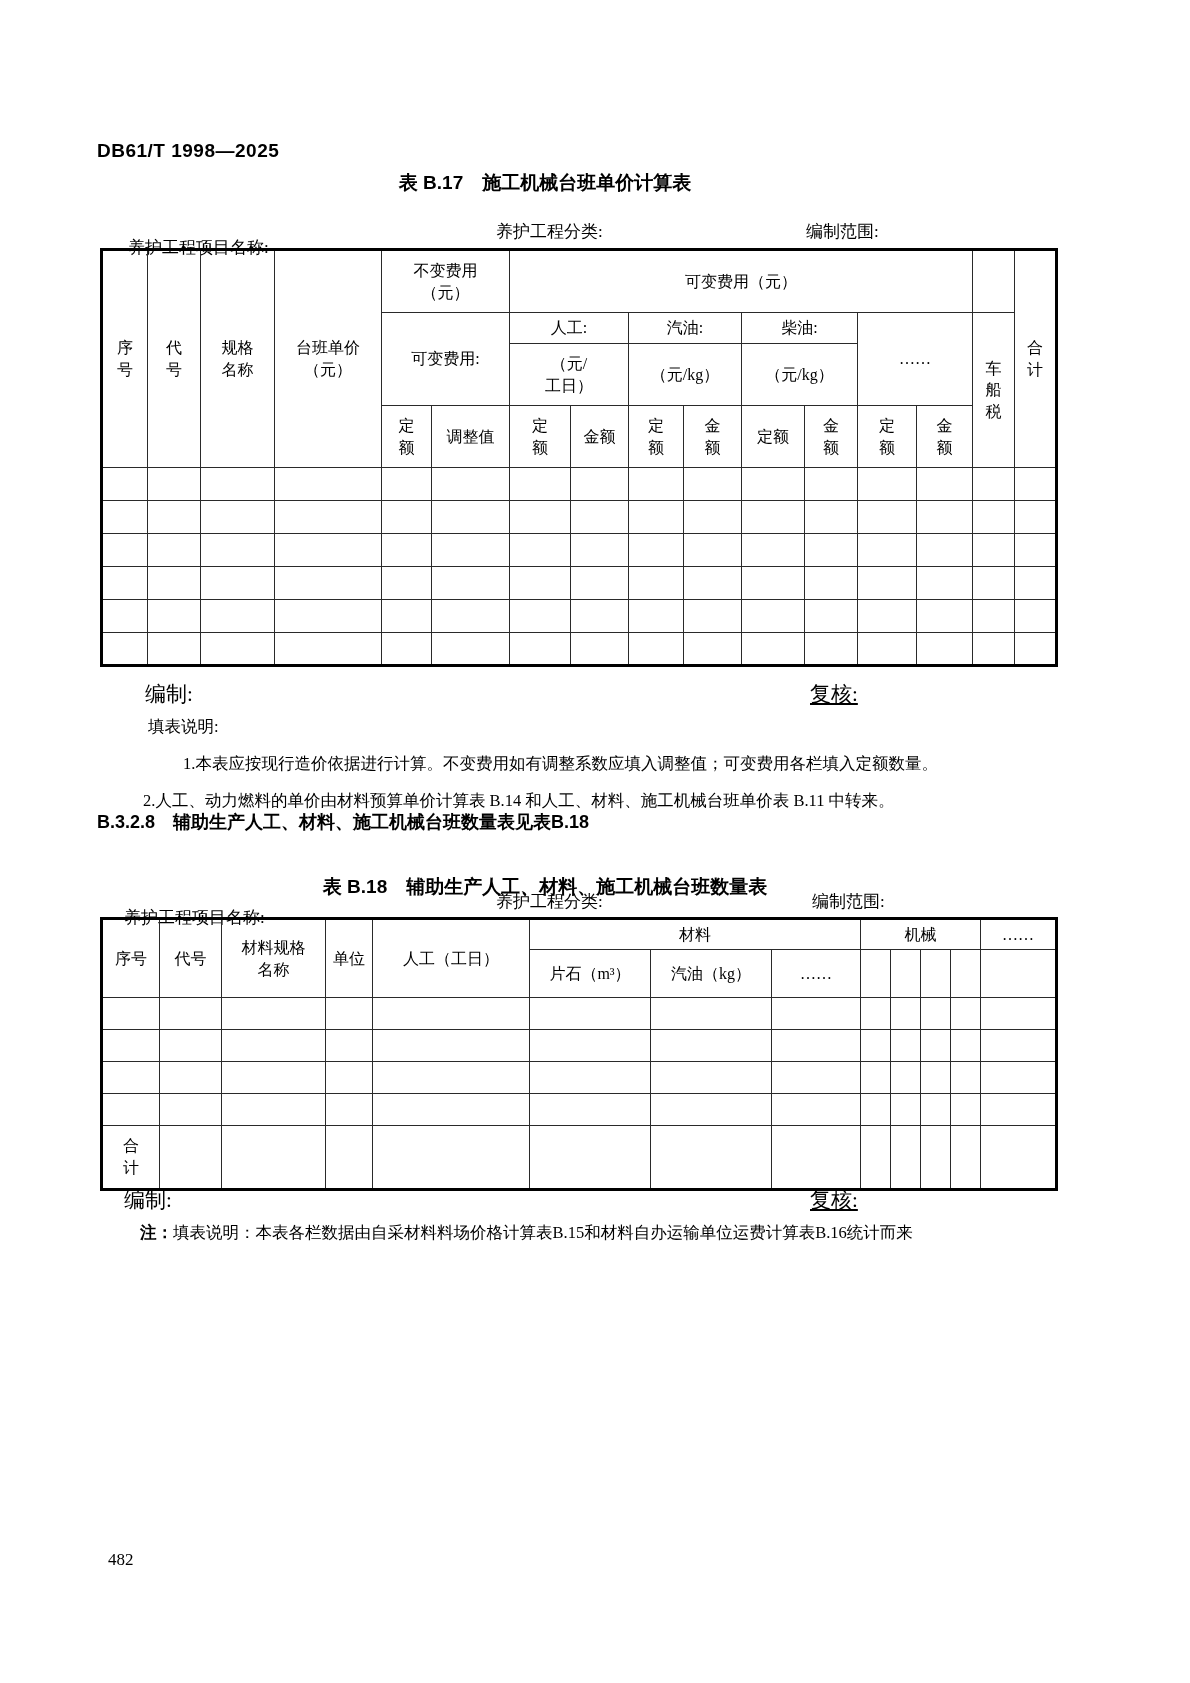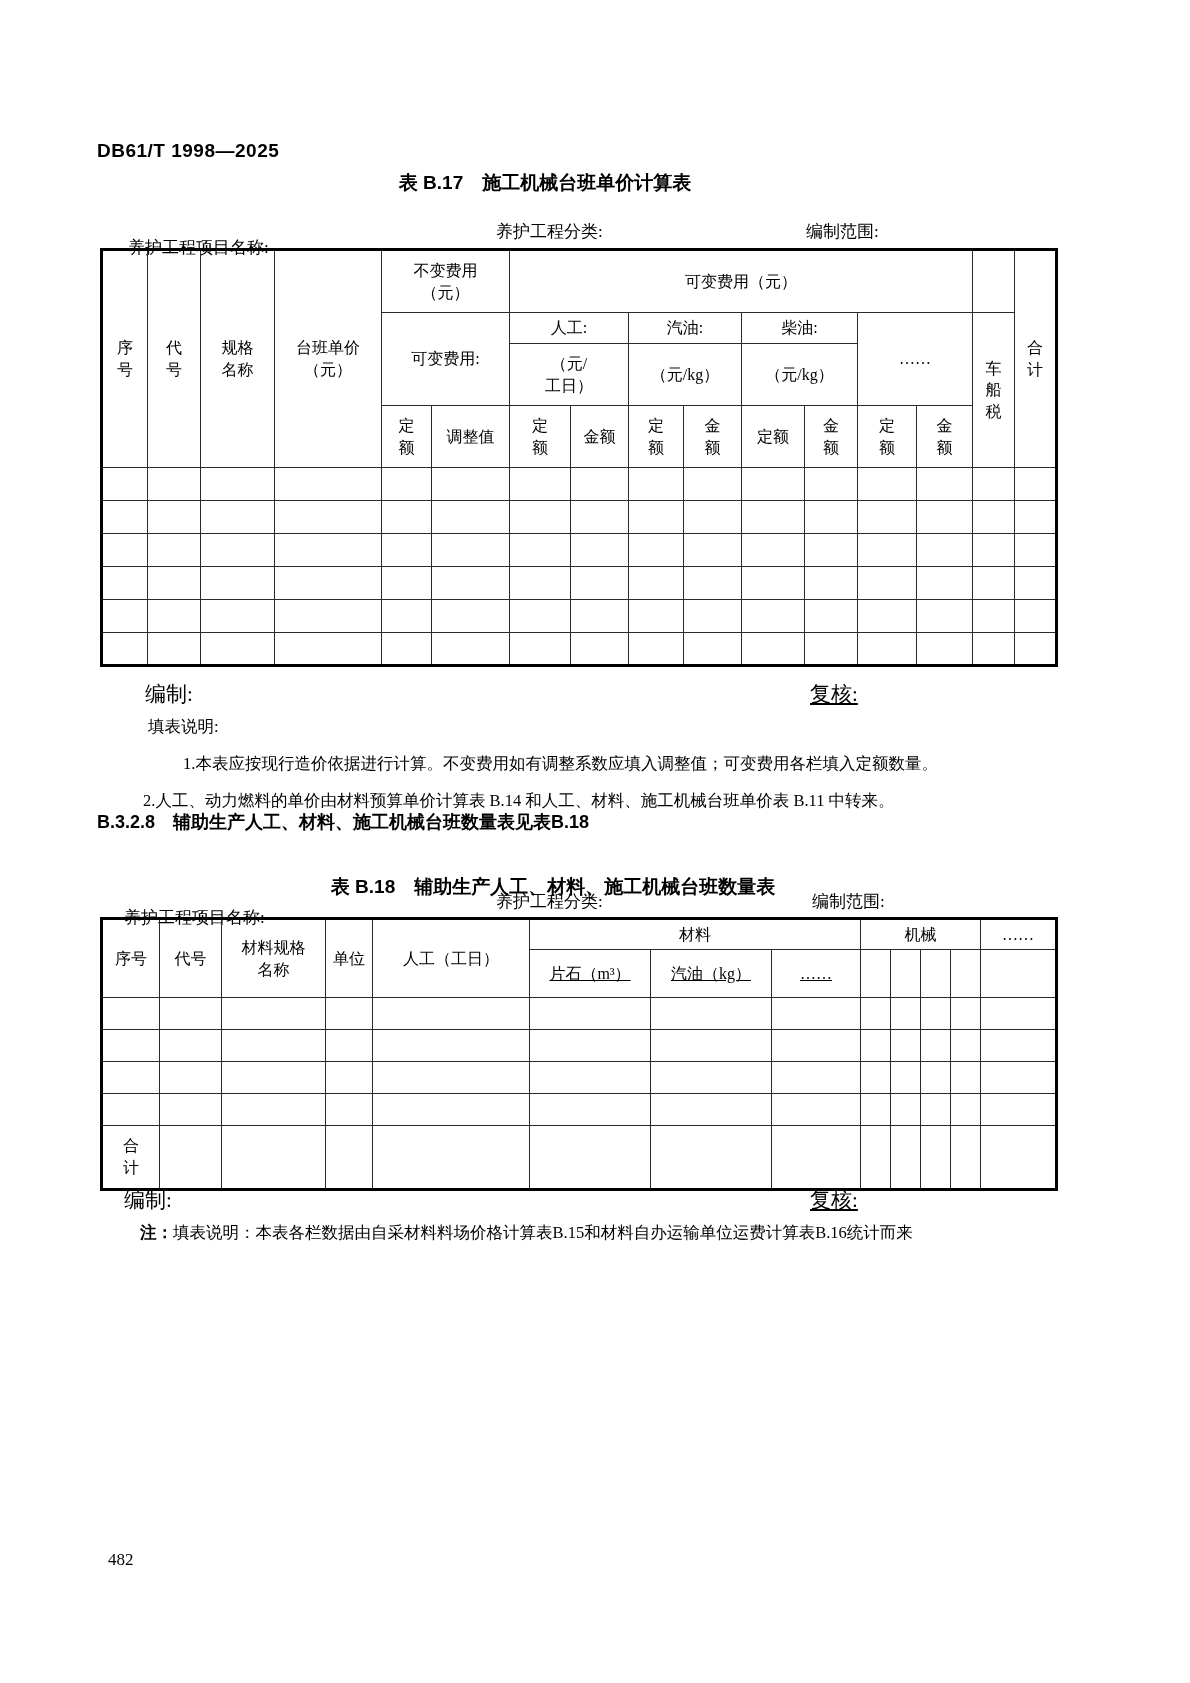--- a/index.html
+++ b/index.html
@@ -12,21 +12,21 @@
     position:absolute; left:97px; top:140px;
     font-family:"Liberation Sans","DejaVu Sans",sans-serif;
     font-weight:bold; font-size:19px; letter-spacing:0.5px;
   }
   .tbl-title {
     position:absolute; left:0; width:1090px; text-align:center;
     font-family:"Liberation Sans","DejaVu Sans",sans-serif;
     font-weight:bold; font-size:19px;
   }
   #t17-title { top:170px; }
-  #t18-title { top:874px;padding-left:8px; }
+  #t18-title { top:874px; }
   .section-heading {
     position:absolute; left:97px; top:810px;
     font-family:"Liberation Sans","DejaVu Sans",sans-serif;
     font-weight:bold; font-size:18px;
   }
   .meta-row { position:absolute; left:100px; width:960px; height:22px; font-size:17px; }
   #t17-meta { top:220px; }
   #t18-meta { top:890px; }
   .meta-row .m1 { position:absolute; left:28px;margin-top:16px; }
   .meta-row .m2 { position:absolute; left:396px; }
@@ -47,21 +47,21 @@
   .form-table td {
     border:1px solid #2a2a2a; padding:0 1px; text-align:center; vertical-align:middle;
     font-size:16px; line-height:1.35; white-space:pre-line; overflow:hidden;
   }
   #t17 tr.hA { height:63px; }
   #t17 tr.hB { height:31px; }
   #t17 tr.hC { height:62px; }
   #t17 tr.hD { height:62px; }
   #t17 tbody tr.empty { height:33px; }
   #t18 tr.r1 { height:31px; }
-  #t18 tr.r2 { height:48px;text-decoration:underline; }
+  #t18 tr.r2 { height:48px; }
   #t18 tbody tr.empty { height:32px; }
   #t18 tr.total-row { height:64px; }
   #t17-notes-heading { top:716px; left:148px; }
   #t17-note-1 { top:753px; left:143px;margin-left:40px; }
   #t17-note-2 { top:790px; left:143px; }
   .note-line { position:absolute; font-size:16.5px; white-space:nowrap; }
   #t18-note { position:absolute; left:140px; top:1222px; font-size:16.5px; white-space:nowrap; }
   #t18-note .note-label { font-weight:bold; }
   .page-number { position:absolute; left:108px; top:1550px; font-size:17px; }
 </style>

